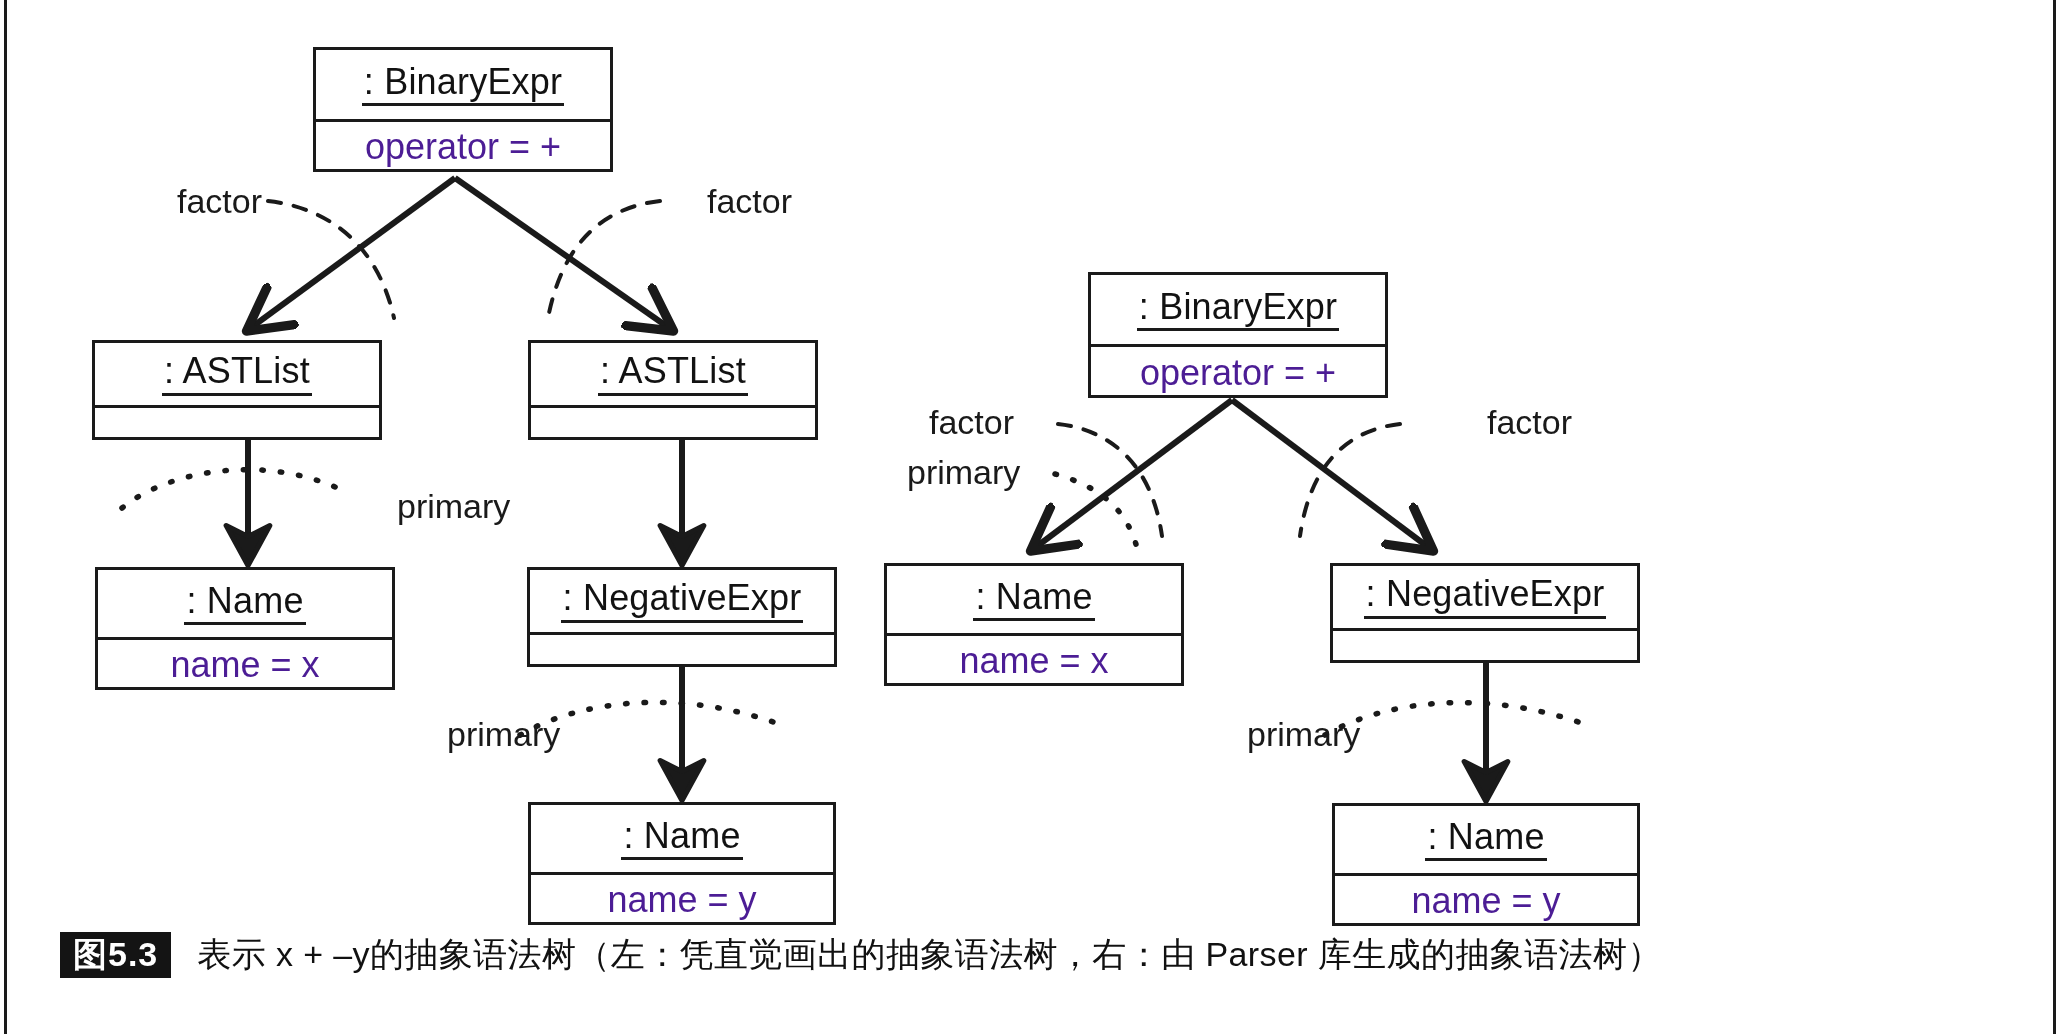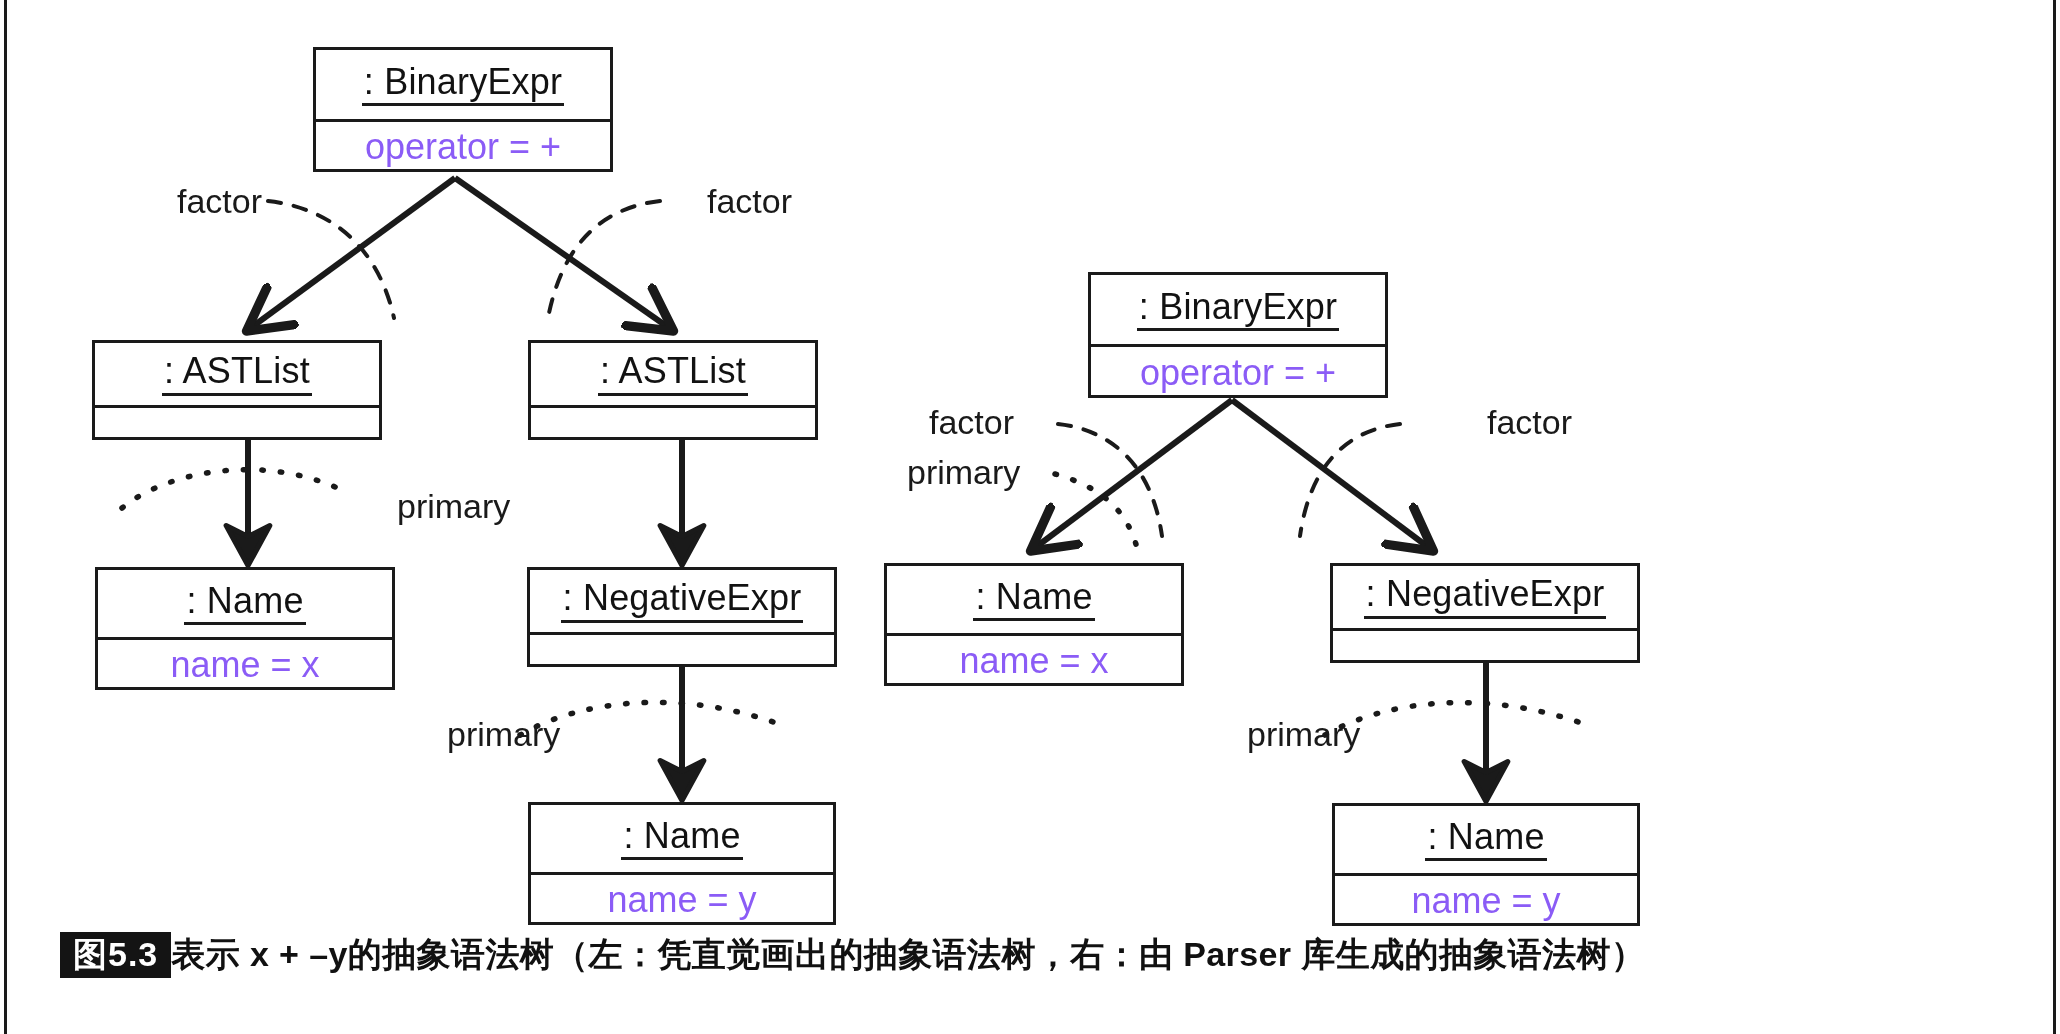--- a/index.html
+++ b/index.html
@@ -72,21 +72,21 @@
     padding: 0 2px 3px 2px;
     line-height: 1.05;
   }
   .uml .attr {
     box-sizing: border-box;
     display: flex;
     align-items: center;
     justify-content: center;
     font-size: 36px;
     white-space: nowrap;
-    color: #8b5cf6;
+    color: #4c1d95;
     line-height: 1.05;
   }
   .uml.empty .attr { min-height: 22px; }
 
   
   .rolelbl {
     position: absolute;
     font-size: 34px;
     color: #1a1a1a;
     white-space: nowrap;
@@ -94,34 +94,35 @@
     margin-left: 35px;
   }
 
   
   #caption {
     position: absolute;
     left: 60px;
     top: 932px;
     display: flex;
     align-items: center;
+    gap: 26px;
   }
   #caption .fignum {
     background: #141414;
     color: #ffffff;
     font-weight: bold;
     font-size: 34px;
     letter-spacing: 1px;
     padding: 5px 13px 7px 13px;
     line-height: 1;
     white-space: nowrap;
   }
   #caption .captext {
     font-size: 34px;
-    font-weight: bold;
+    font-weight: normal;
     color: #111111;
     white-space: nowrap;
     letter-spacing: 0.4px;
   }
 </style>
 </head>
 <body>
 
 <div id="page">
 

